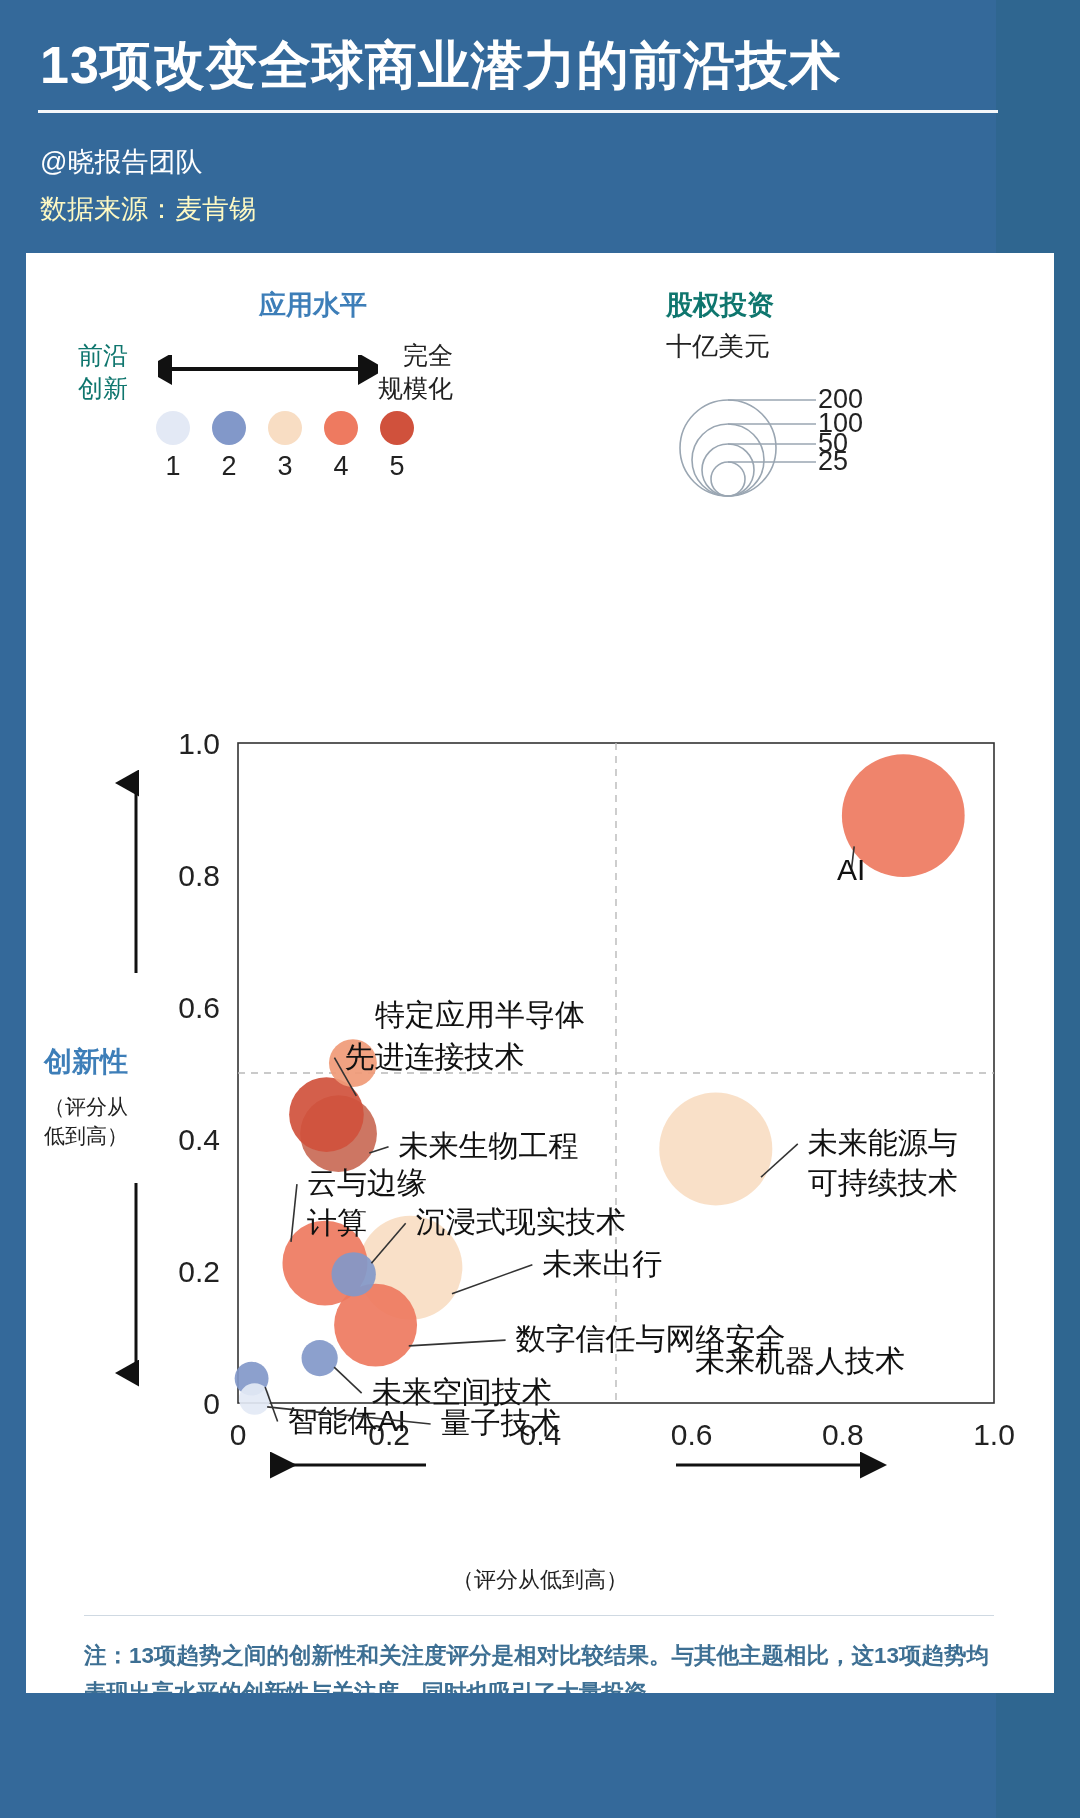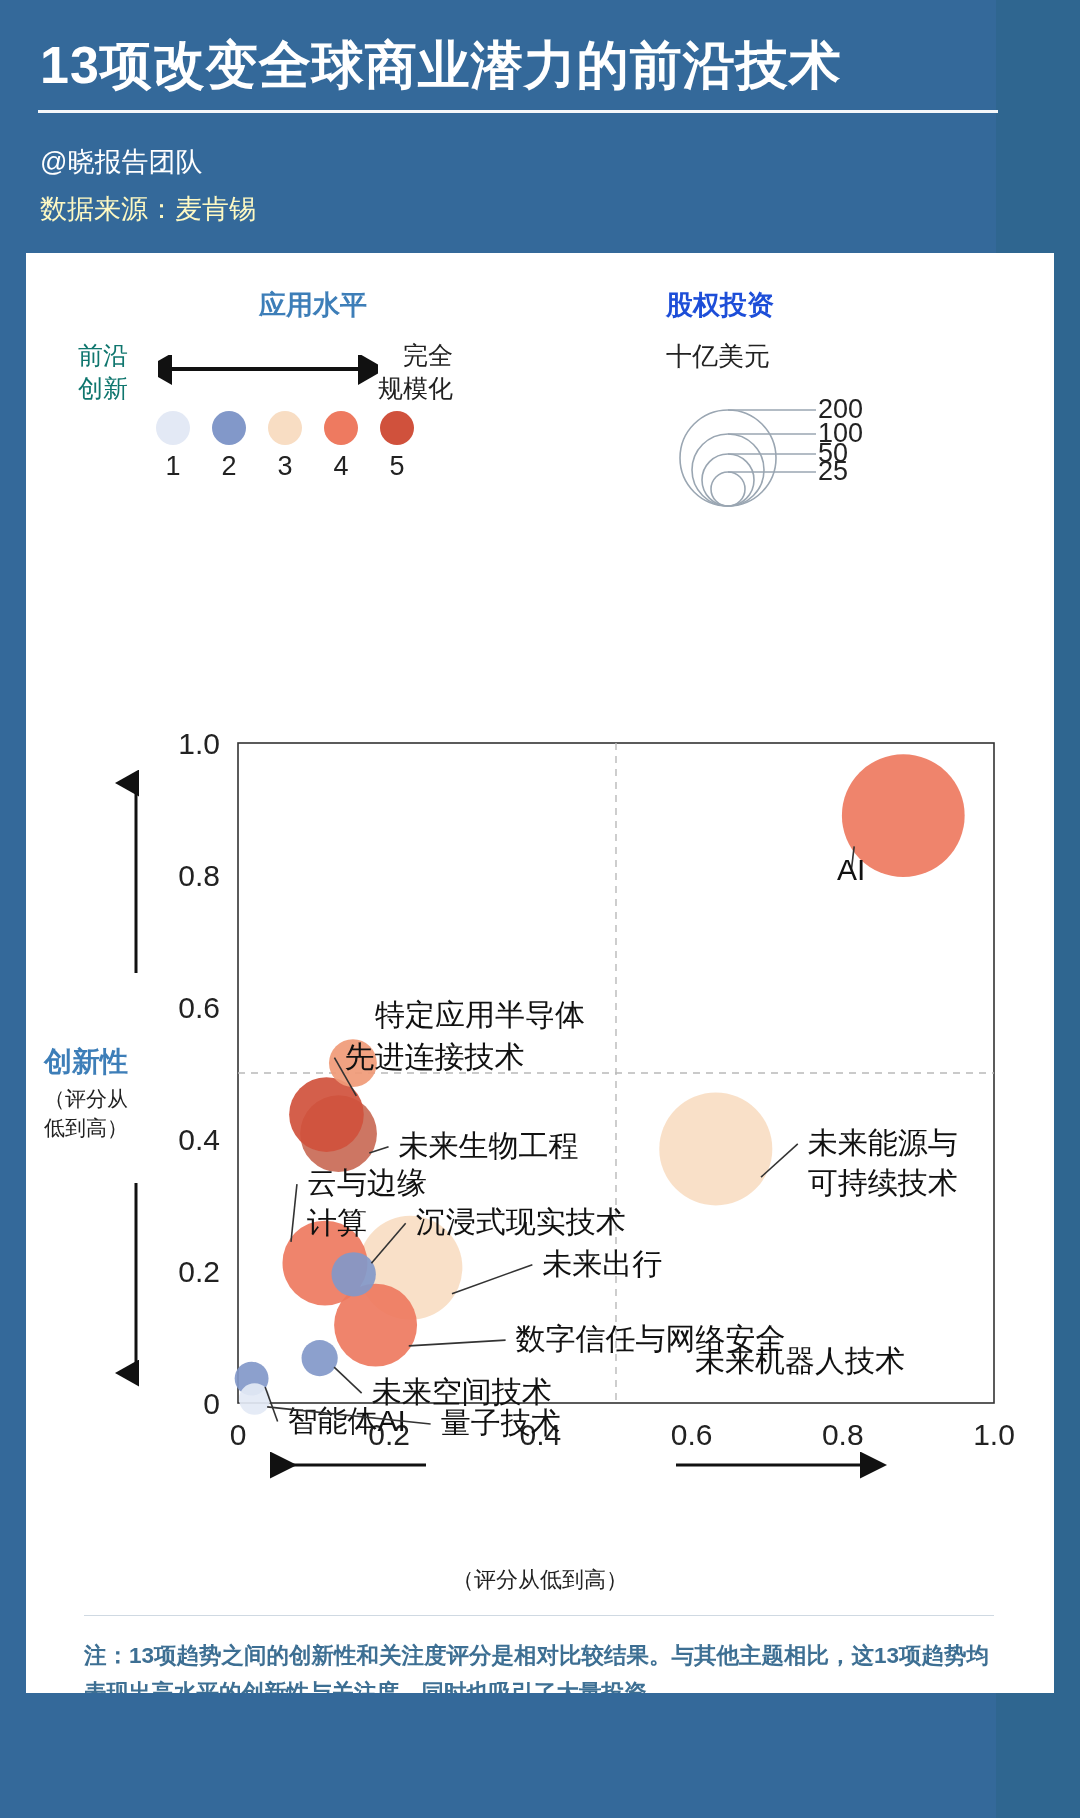--- a/index.html
+++ b/index.html
@@ -129,28 +129,28 @@
     margin-top: 6px;
   }
   
   .legend-eq {
     position: absolute;
     left: 640px;
     top: 34px;
     width: 360px;
   }
   .eq-title {
-    color: #1d4ed8;
+    color: #0f766e;
     font-size: 27px;
     font-weight: bold;
   }
   .eq-sub {
     color: #222;
     font-size: 26px;
-    margin-top: 16px;
+    margin-top: 6px;
   }
   .eq-bubbles {
     position: relative;
     margin-top: 6px;
     height: 130px;
   }
   .eq-bubbles svg { position: absolute; left: 0; top: 0; }
   .eq-lab {
     position: absolute;
     font-size: 27px;
@@ -174,21 +174,21 @@
   }
   .ylab-main {
     color: #3d7eb8;
     font-size: 28px;
     font-weight: bold;
   }
   .ylab-sub {
     color: #222;
     font-size: 21px;
     line-height: 1.35;
-    margin-top: 4px;
+    margin-top: 12px;
   }
   .xlab {
     position: absolute;
     left: 0;
     top: 1300px;
     width: 1028px;
     text-align: center;
   }
   .xlab-main {
     color: #3d7eb8;

